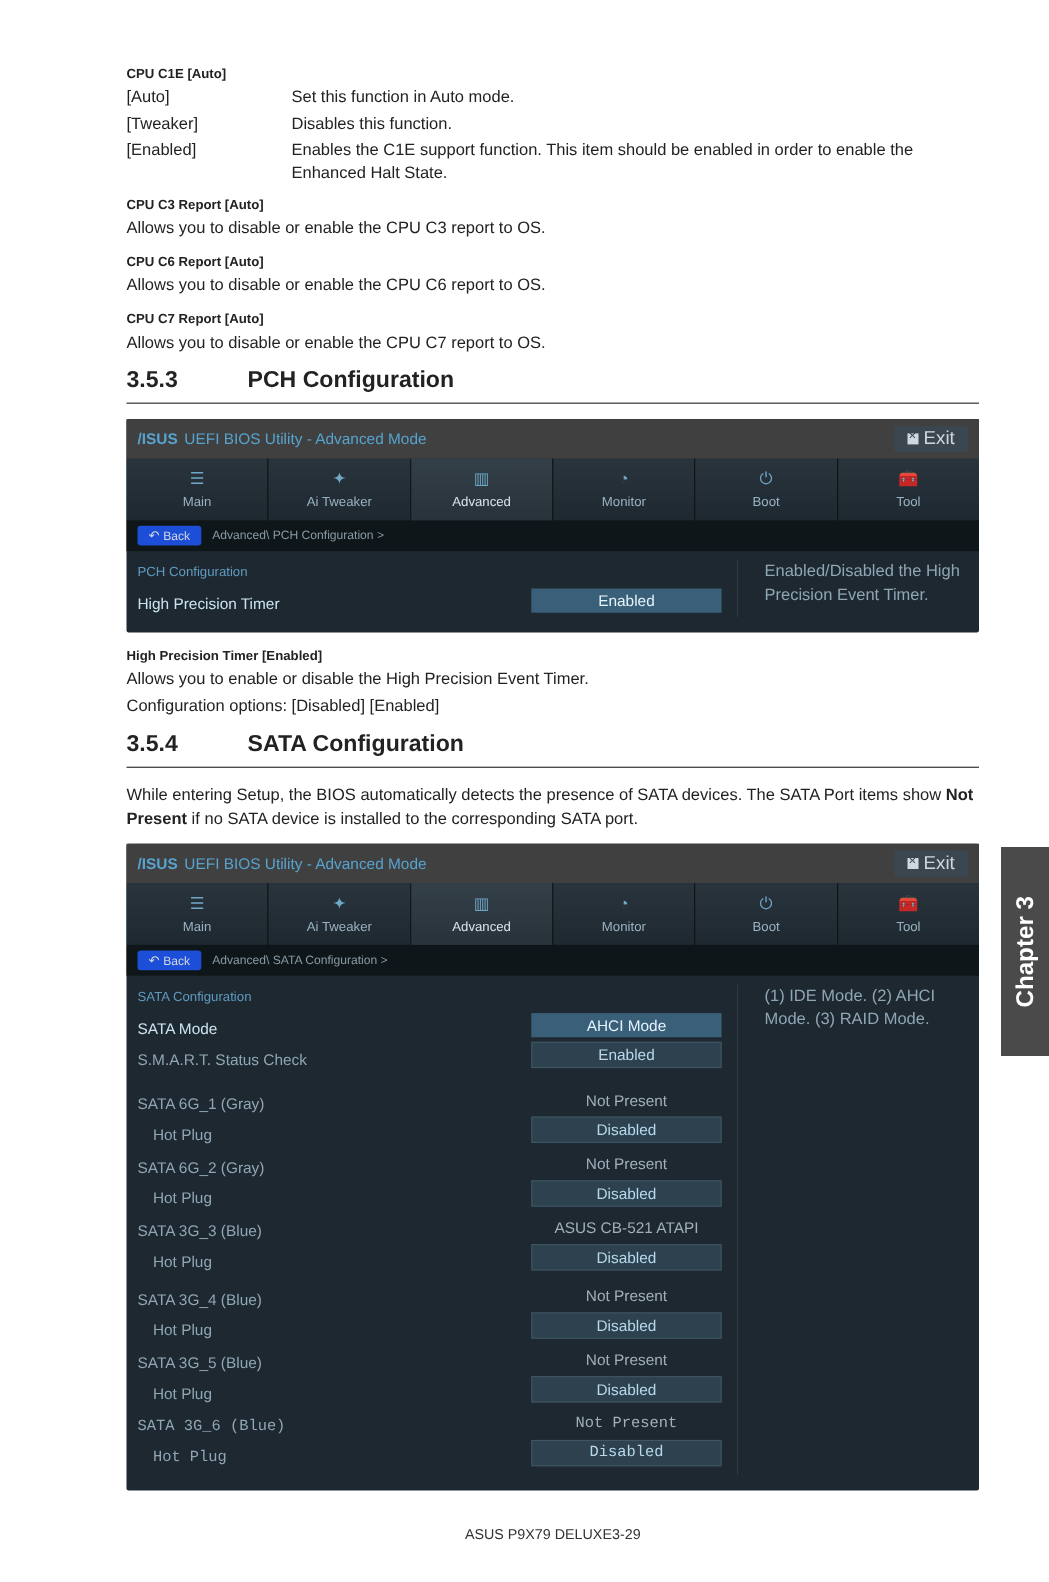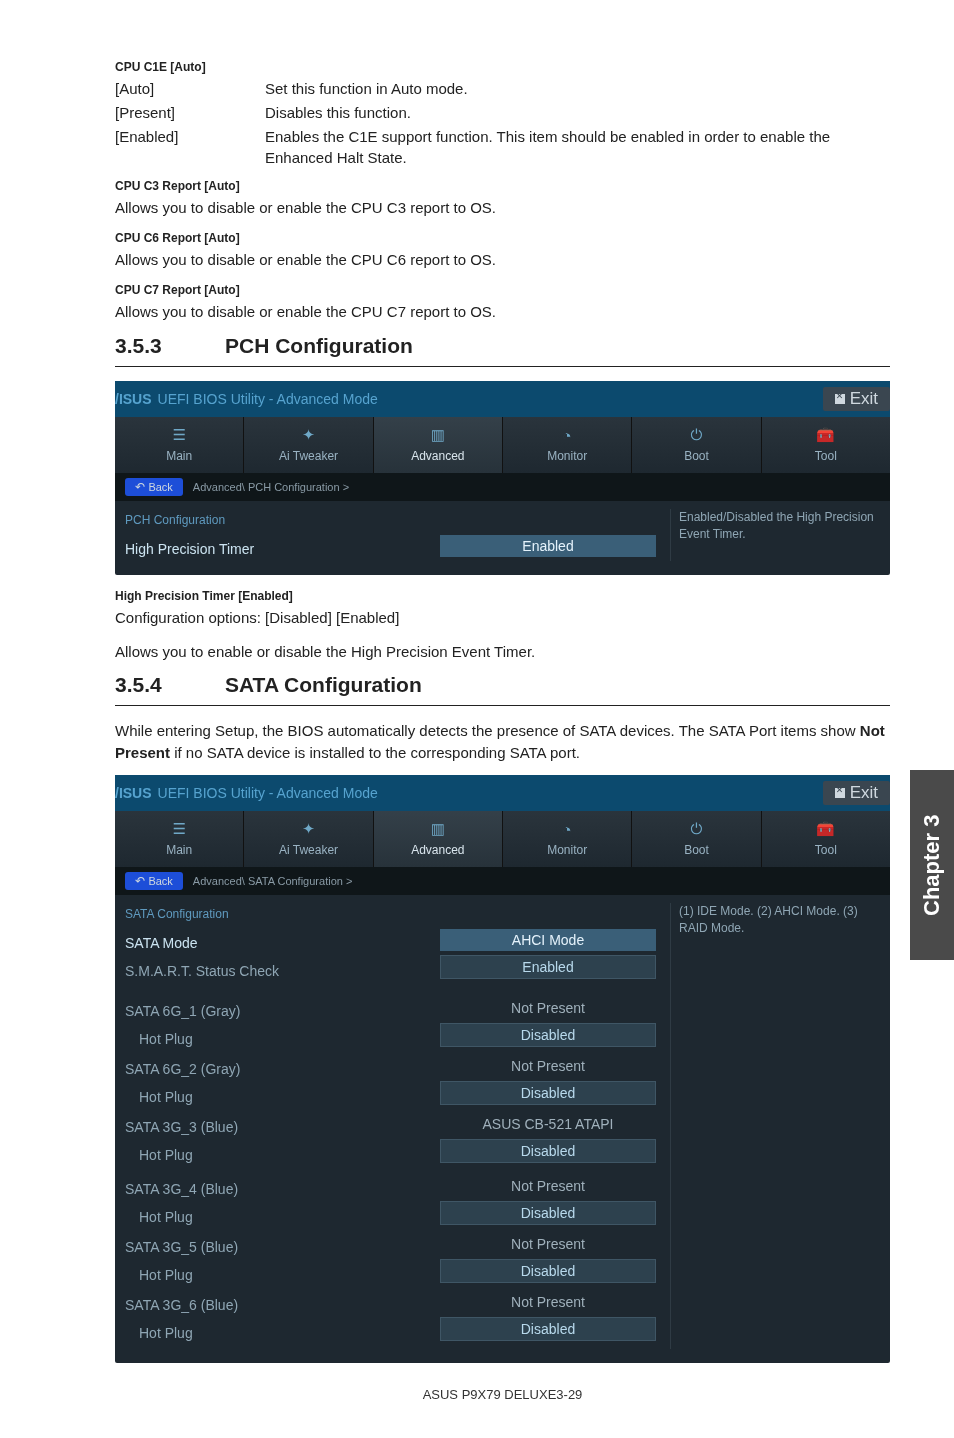--- a/index.html
+++ b/index.html
@@ -8,46 +8,46 @@
 h4{font-size:12px;font-weight:bold;margin-bottom:4px}
 .def-table{margin-bottom:10px}
 .def-row{display:flex;font-size:15px;line-height:1.45;margin-bottom:2px}
 .def-key{width:150px;flex-shrink:0}
 .def-val{flex:1}
 .para{font-size:15px;line-height:1.45;margin-bottom:12px}
 h3{font-size:21px;font-weight:bold;margin:10px 0 8px}
 .hnum{display:inline-block;width:110px}
 
 .bios{background:#1e2830;border-radius:2px;margin-bottom:14px;color:#b8c6d0;font-size:12px}
-.bios-top{display:flex;align-items:center;padding:6px 0;background:#0c4a6e}
+.bios-top{display:flex;align-items:center;padding:6px 10px;background:#404040}
 .bios-logo{color:#56a3cf;font-weight:bold;font-size:14px;letter-spacing:0}
 .bios-title{color:#56a3cf;font-size:14px;margin-left:6px}
 .bios-exit{margin-left:auto;background:#3a4650;padding:2px 12px;border-radius:2px;color:#cfd8df;font-size:17px;display:flex;align-items:center;gap:5px}
 .bios-exit-icon{display:inline-block;width:10px;height:10px;background:#cfd8df;position:relative}
 .bios-exit-icon::after{content:"✕";position:absolute;top:-3px;left:1px;font-size:9px;color:#3a4650}
 
 .bios-tabs{display:flex;background:linear-gradient(#2a343c,#1e2830)}
 .bios-tab{flex:1;text-align:center;padding:8px 0 10px;color:#99b2c2;border-right:1px solid #111}
 .bios-tab:last-child{border-right:none}
 .bios-tab .icon{height:20px;display:flex;align-items:center;justify-content:center;margin-bottom:4px;color:#6fa8c7;font-size:15px}
 .bios-tab.active{background:linear-gradient(#344049,#27323a)}
 .bios-tab.active .lbl{color:#d8e4ec}
 
 .bios-crumb{background:#0f1619;padding:5px 10px;display:flex;align-items:center;gap:10px;color:#899aa5;font-size:11px}
 .bios-back{background:#1d4ed8;padding:2px 10px;border-radius:3px;color:#cfd8df}
 .bios-back::before{content:"↶ ";font-size:12px}
 
 .bios-body{display:flex;padding:8px 10px 14px;gap:14px}
 .bios-left{flex:1}
-.bios-right{width:210px;color:#8fa6b4;font-size:12px;line-height:1.4;border-left:1px solid #2f3b44;padding-left:8px}
+.bios-right{width:210px;color:#8fa6b4;font-size:15px;line-height:1.4;border-left:1px solid #2f3b44;padding-left:24px}
 .bios-section-title{color:#5f9abf;font-size:12px;margin:4px 0 8px}
 .bios-item{display:flex;align-items:flex-end;margin:4px 0;font-size:14px}
 .bios-item .ilabel{flex:1;color:#8fa6b4}
 .bios-item .ilabel.high{color:#cbe3f0}
-.bios-val{width:216px;text-align:center;padding:3px 0;color:#b8d9ec}
+.bios-val{width:173px;text-align:center;padding:3px 0;color:#b8d9ec}
 .bios-val.box{background:#2d414e;border:1px solid #3f5665}
 .bios-val.sel{background:#3a5f78;color:#e4f2fb}
 .bios-val.plain{color:#9fb0bb;text-align:center}
 .bios-sub{margin-left:14px}
 
 .chapter-tab{position:absolute;right:0;top:770px;width:44px;height:190px;background:#4a4a4a;color:#fff;display:flex;align-items:center;justify-content:center;writing-mode:vertical-rl;transform:rotate(180deg);font-size:22px;font-weight:bold}
 .footer{position:absolute;bottom:36px;left:115px;right:64px;display:flex;justify-content:center;font-size:13px;color:#333}
 hr.sep{border:none;border-top:1px solid #222;margin:6px 0 14px}
 </style>
 </head>
@@ -55,21 +55,21 @@
 
 <div class="page">
 
   <h4>CPU C1E [Auto]</h4>
   <div class="def-table">
     <div class="def-row">
         <div class="def-key">[Auto]</div>
         <div class="def-val">Set this function in Auto mode.</div>
       </div>
     <div class="def-row">
-        <div class="def-key">[Present]</div>
+        <div class="def-key">[Tweaker]</div>
         <div class="def-val">Disables this function.</div>
       </div>
     <div class="def-row">
         <div class="def-key">[Enabled]</div>
         <div class="def-val">Enables the C1E support function. This item should be enabled in order to enable the Enhanced Halt State.</div>
       </div>
   </div>
 
   <h4>CPU C3 Report [Auto]</h4>
   <p class="para">Allows you to disable or enable the CPU C3 report to OS.</p>
@@ -128,22 +128,22 @@
         <div class="bios-item">
           <span class="ilabel high">High Precision Timer</span>
           <span class="bios-val sel">Enabled</span>
         </div>
       </div>
       <div class="bios-right">Enabled/Disabled the High Precision Event Timer.</div>
     </div>
   </div>
 
   <h4>High Precision Timer [Enabled]</h4>
+  <p class="para" style="margin-bottom:2px">Allows you to enable or disable the High Precision Event Timer.</p>
   <p class="para">Configuration options: [Disabled] [Enabled]</p>
-  <p class="para" style="margin-bottom:2px">Allows you to enable or disable the High Precision Event Timer.</p>
 
   <h3><span class="hnum">3.5.4</span><span>SATA Configuration</span></h3>
   <hr class="sep">
 
   <p class="para"><span>While entering Setup, the BIOS automatically detects the presence of SATA devices. The SATA Port items show </span><b>Not Present</b><span> if no SATA device is installed to the corresponding SATA port.</span></p>
 
   <div class="bios">
     <div class="bios-top">
       <span class="bios-logo">/ISUS</span>
       <span class="bios-title">UEFI BIOS Utility - Advanced Mode</span>
@@ -238,21 +238,21 @@
             <div style="margin-bottom: 8px;">
               <div class="bios-item">
                 <span class="ilabel">SATA 3G_5 (Blue)</span>
                 <span class="bios-val plain">Not Present</span>
               </div>
               <div class="bios-item bios-sub">
                 <span class="ilabel">Hot Plug</span>
                 <span class="bios-val box">Disabled</span>
               </div>
             </div>
-            <div style="margin-bottom: 8px;">
+            <div style="margin-bottom: 8px; font-family: Liberation Mono, monospace;">
               <div class="bios-item">
                 <span class="ilabel">SATA 3G_6 (Blue)</span>
                 <span class="bios-val plain">Not Present</span>
               </div>
               <div class="bios-item bios-sub">
                 <span class="ilabel">Hot Plug</span>
                 <span class="bios-val box">Disabled</span>
               </div>
             </div>
           </div>

